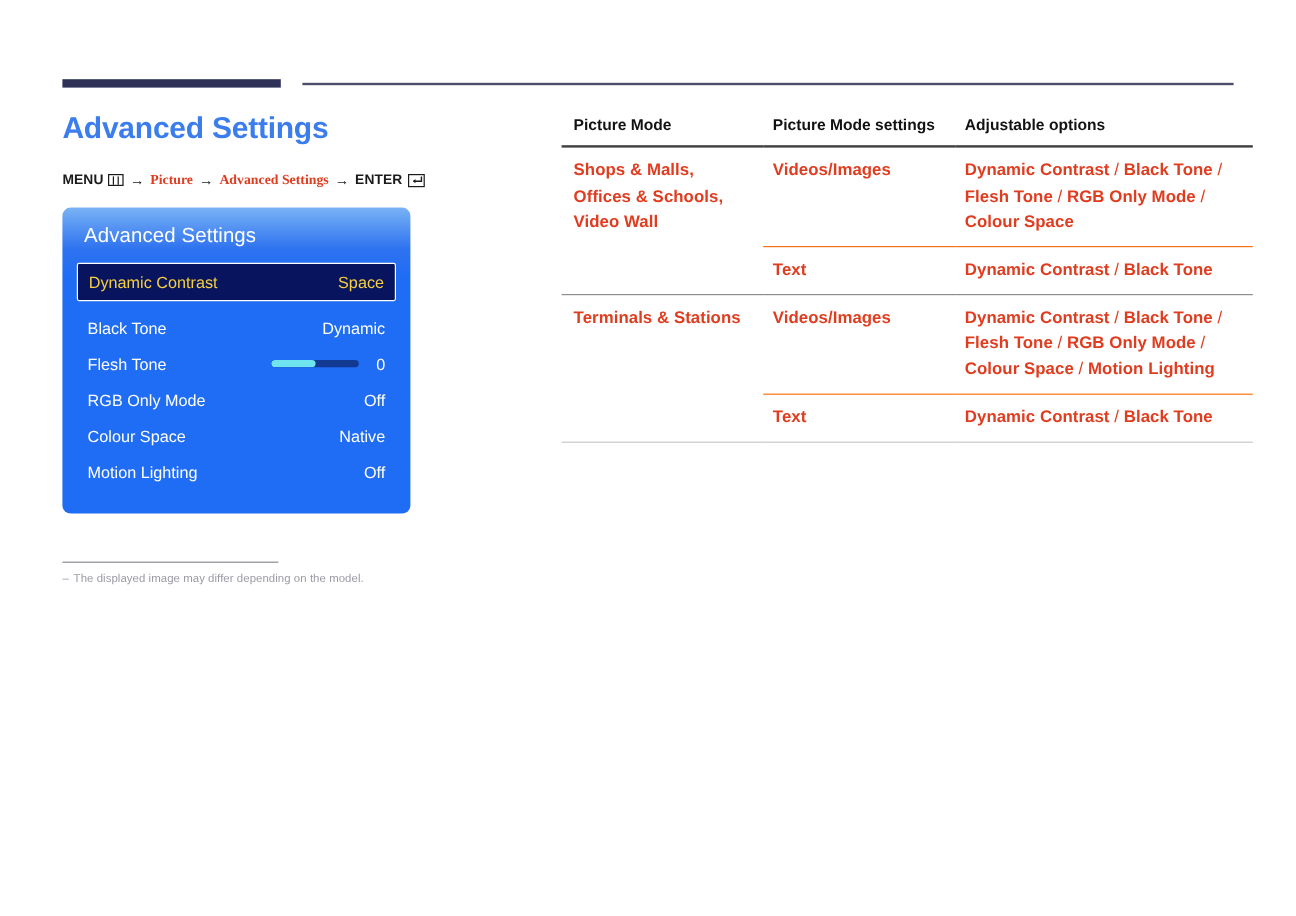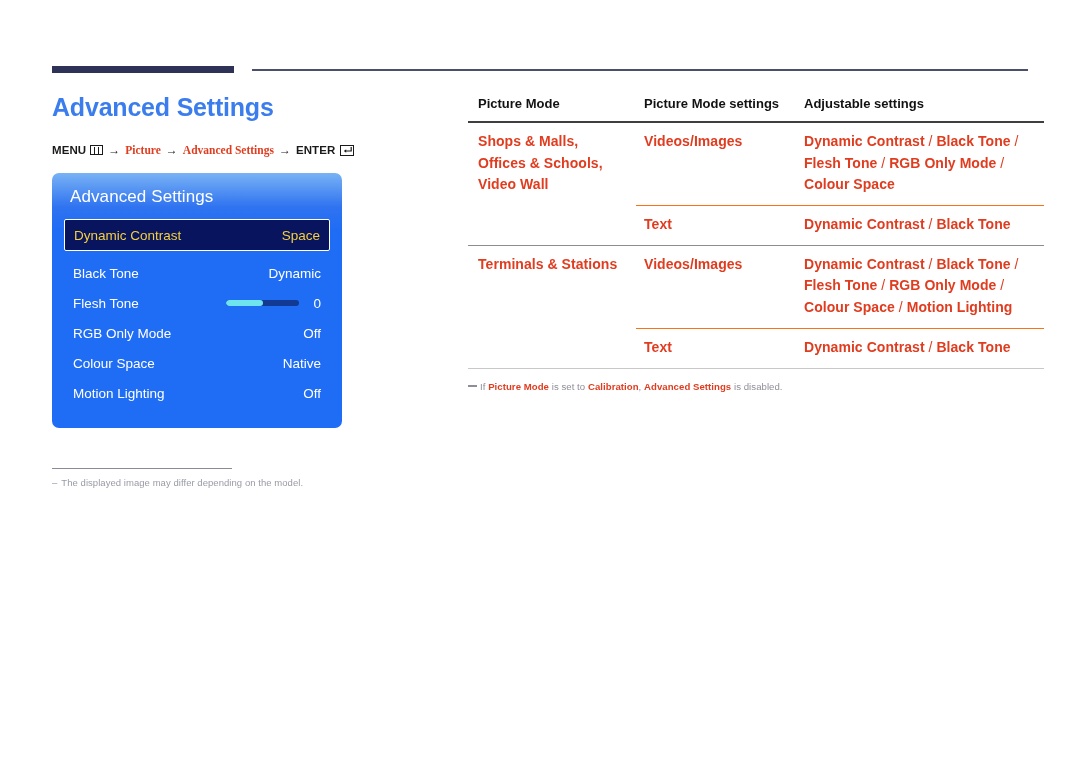--- a/index.html
+++ b/index.html
@@ -329,21 +329,21 @@
   <table class="spec">
     <colgroup>
         <col class="c1">
         <col class="c2">
         <col class="c3">
       </colgroup>
     <thead>
       <tr>
         <th>Picture Mode</th>
         <th>Picture Mode settings</th>
-        <th>Adjustable settings</th>
+        <th>Adjustable options</th>
       </tr>
     </thead>
     <tbody>
       <tr>
         <td>Shops &amp; Malls, Offices &amp; Schools, Video Wall</td>
         <td>Videos/Images</td>
         <td><span>Dynamic Contrast</span><span class="slash"> / </span><span>Black Tone</span><span class="slash"> / </span><span>Flesh Tone</span><span class="slash"> / </span><span>RGB Only Mode</span><span class="slash"> / </span><span>Colour Space</span></td>
       </tr>
       <tr>
         <td class="blank"></td>
@@ -356,17 +356,14 @@
         <td class="sep-strong"><span>Dynamic Contrast</span><span class="slash"> / </span><span>Black Tone</span><span class="slash"> / </span><span>Flesh Tone</span><span class="slash"> / </span><span>RGB Only Mode</span><span class="slash"> / </span><span>Colour Space</span><span class="slash"> / </span><span>Motion Lighting</span></td>
       </tr>
       <tr class="last-row">
         <td class="blank"></td>
         <td class="sep">Text</td>
         <td class="sep"><span>Dynamic Contrast</span><span class="slash"> / </span><span>Black Tone</span></td>
       </tr>
     </tbody>
   </table>
 
-  <div class="right-note">
-    <span class="nd"></span><span>If </span><b>Picture Mode</b><span> is set to </span><b>Calibration</b><span>, </span><b>Advanced Settings</b><span> is disabled.</span>
-  </div>
 
 </div>
 
 </body></html>

